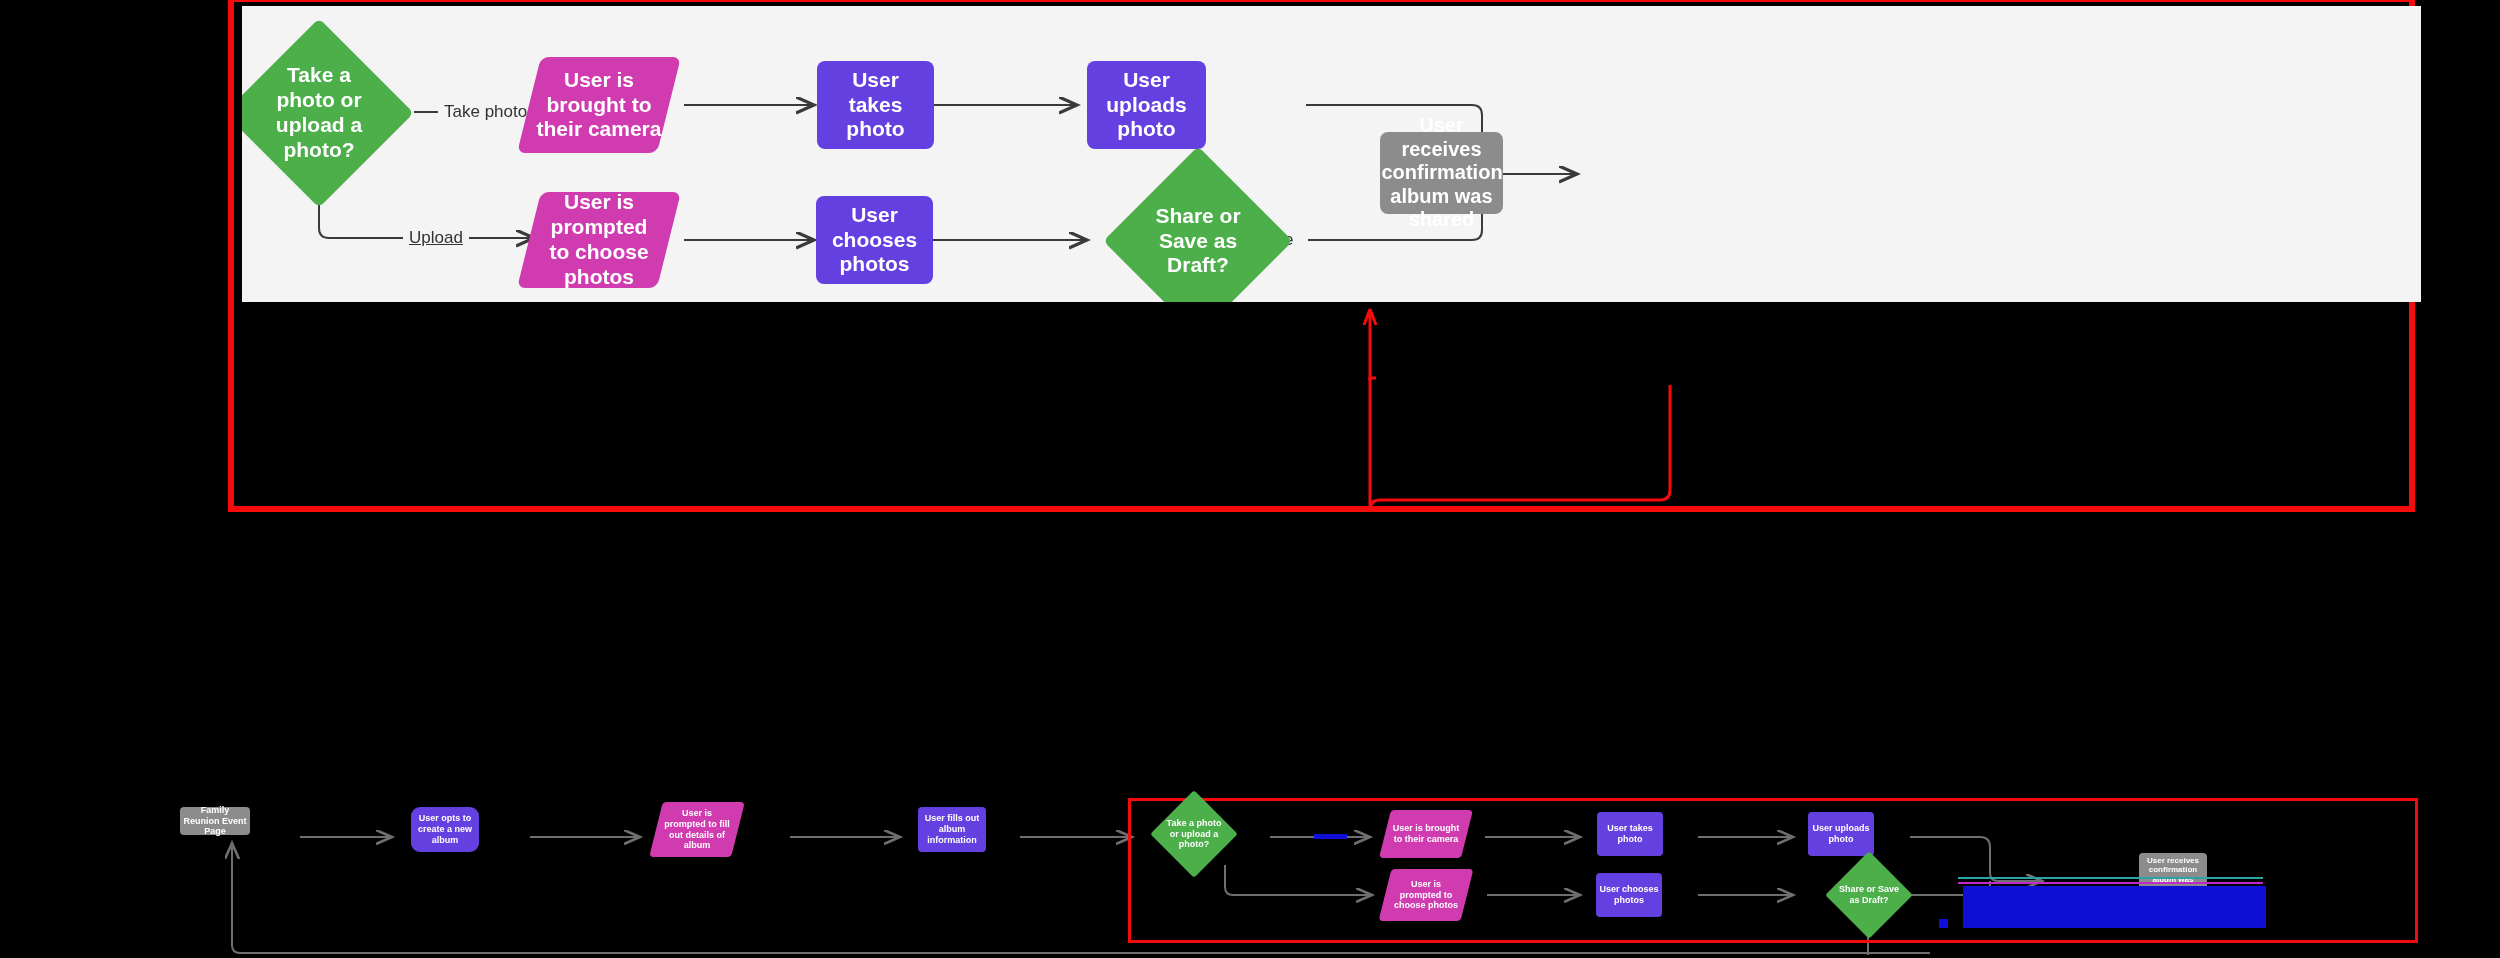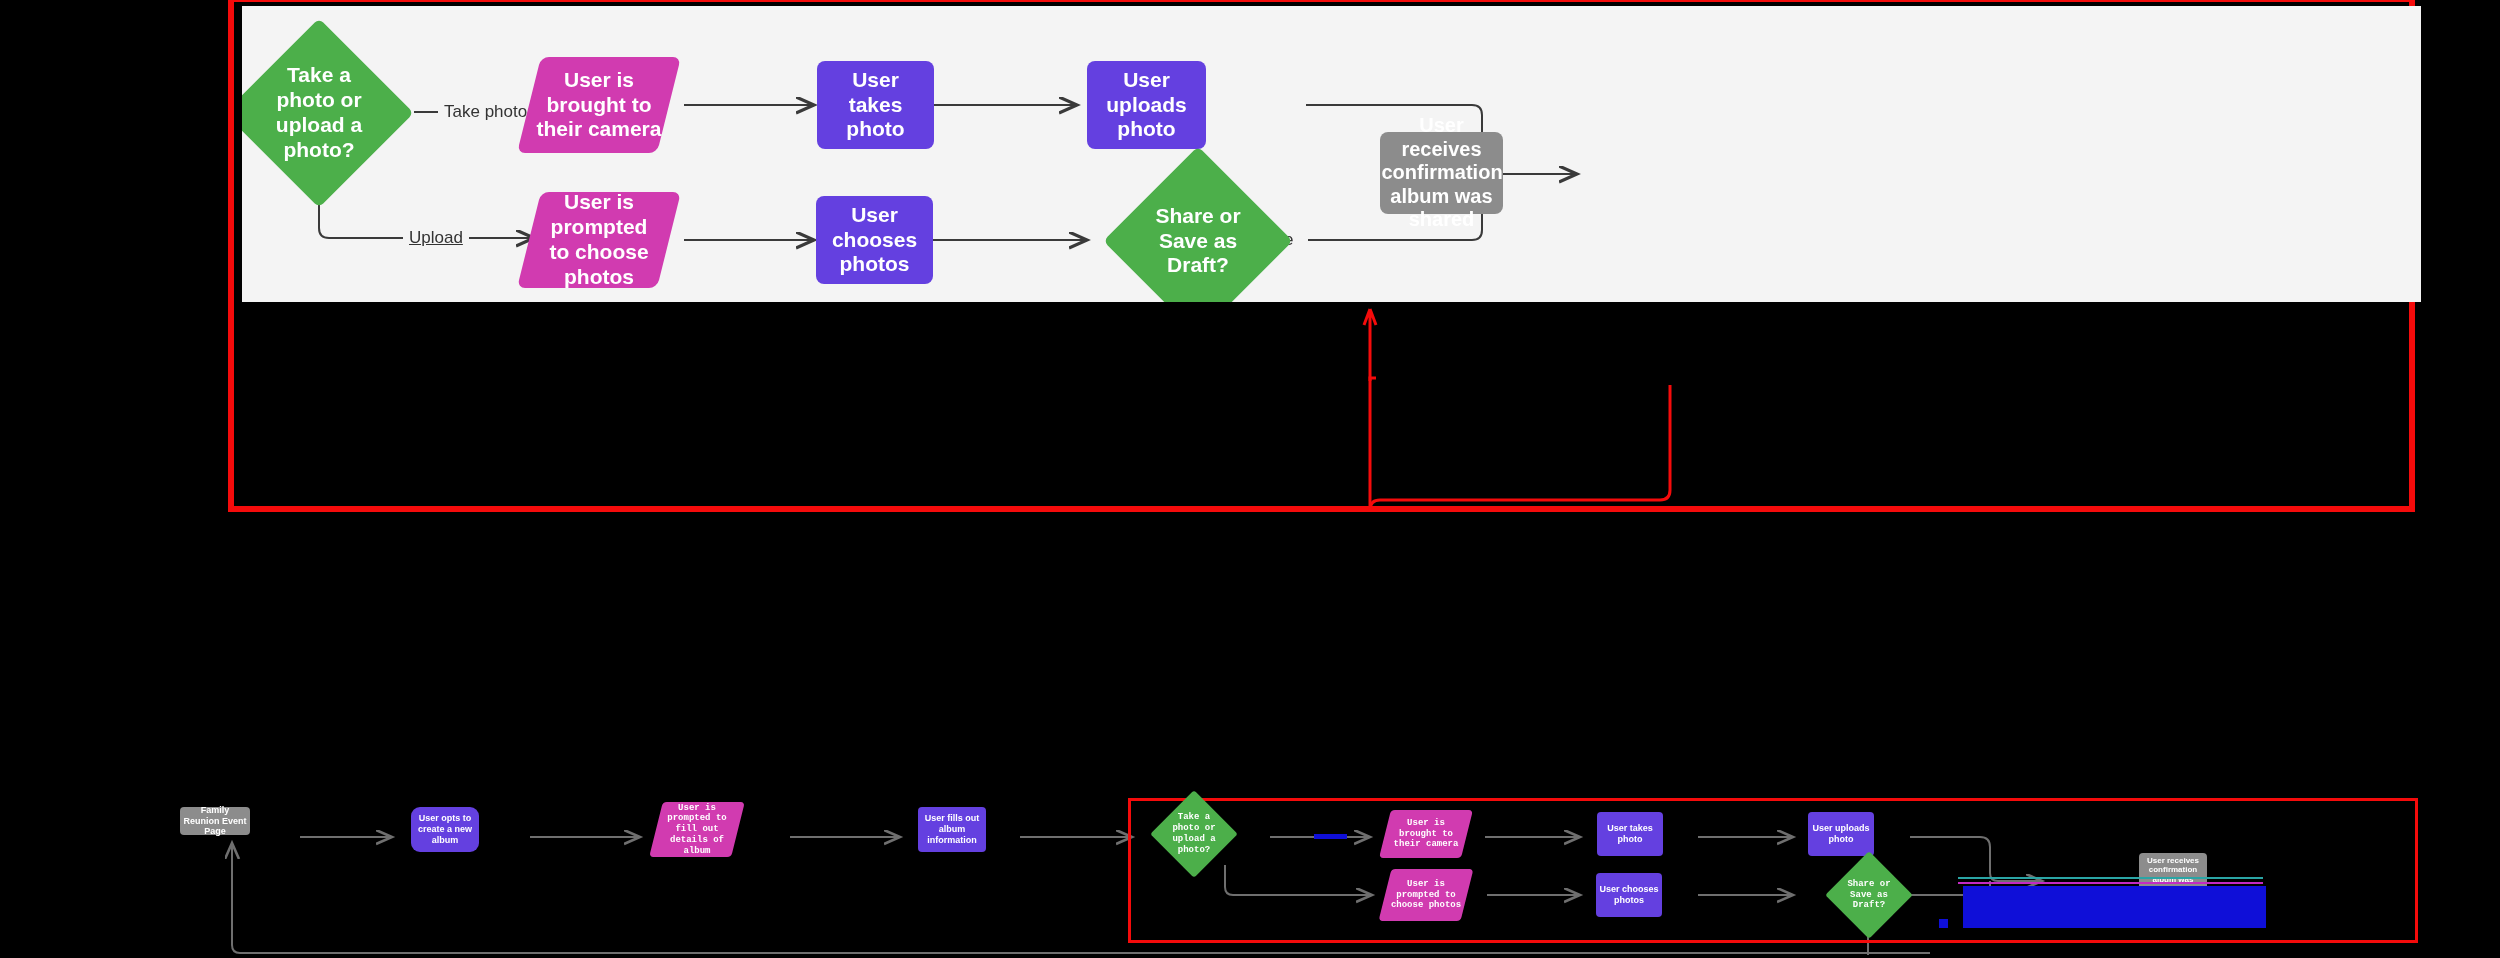--- a/index.html
+++ b/index.html
@@ -27,21 +27,21 @@
 
   
   .minimap{position:absolute;left:0;top:585px;width:2500px;height:373px;background:#000;}
   .mm-node{position:absolute;display:flex;align-items:center;justify-content:center;
            text-align:center;color:#fff;font-weight:bold;line-height:1.2;}
   .mm-rect{border-radius:4px;}
   .mm-diam-shape{position:absolute;left:0;top:0;width:100%;height:100%;
                  background:#4caf4a;transform:rotate(45deg);border-radius:3px;}
   .mm-para-shape{position:absolute;left:0;top:0;width:100%;height:100%;background:#d13bb0;
                  border-radius:4px;transform:skewX(-14deg);}
-  .mm-lbl{position:relative;z-index:2;font-family:Liberation Mono, monospace;}
+  .mm-lbl{position:relative;z-index:2;}
   .viewport-rect{position:absolute;border:3px solid #f50b0b;box-sizing:border-box;}
   .blue-artifact{position:absolute;background:#0f0fd8;}
   .blue-line{position:absolute;}
 </style>
 </head>
 <body>
 
 <div class="stage">
 
   <div class="main-panel">

